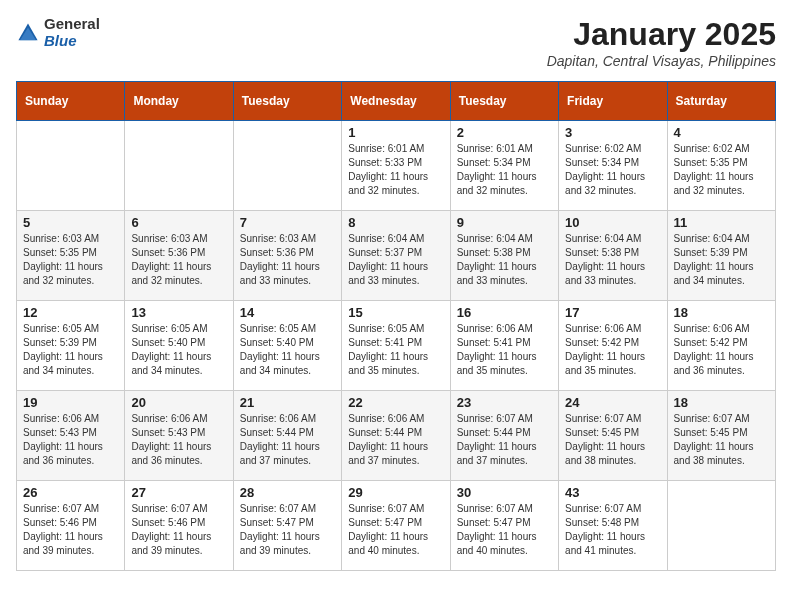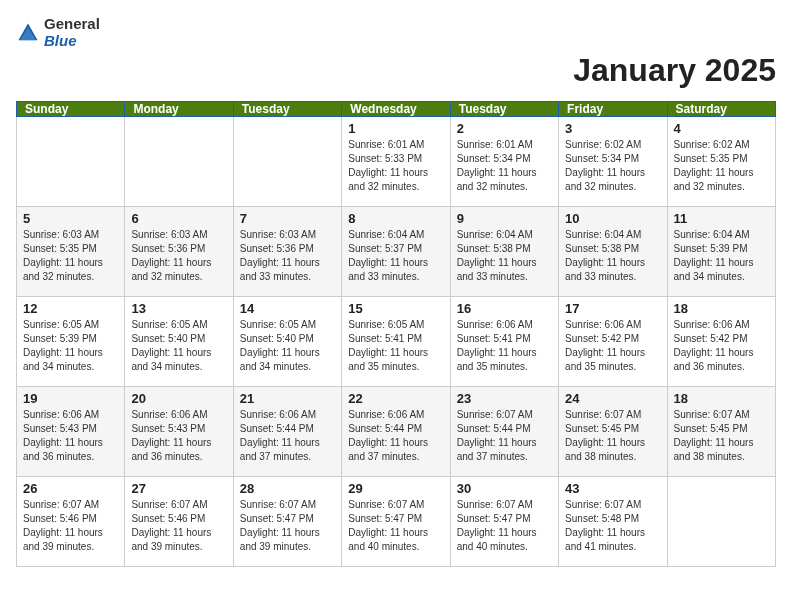--- a/index.html
+++ b/index.html
@@ -27,42 +27,41 @@
       line-height: 1.1;
     }
     .logo-general { color: #333; }
     .logo-blue { color: #1a5fa8; font-style: italic; }
     .logo-icon {
       width: 24px;
       height: 24px;
     }
     .title-block {
       text-align: right;
-      margin-top: 36px;
     }
     .month-title {
       font-size: 32px;
       font-weight: bold;
       color: #222;
     }
     .location-title {
       font-size: 14px;
       color: #444;
       font-style: italic;
     }
     .calendar {
       width: 100%;
       border-collapse: collapse;
       font-size: 10.5px;
     }
     .calendar th {
-      background: #4d7c0f;
+      background: #c2410c;
       color: #fff;
       text-align: left;
-      padding: 0 8px;
+      padding: 12px 8px;
       font-size: 12px;
       font-weight: bold;
       border: 1px solid #1a5fa8;
     }
     .calendar td {
       border: 1px solid #ccc;
       vertical-align: top;
       padding: 4px 6px;
       width: 108px;
       height: 90px;
@@ -95,20 +94,21 @@
       <polygon points="15,3 27,24 3,24" fill="#1a5fa8"></polygon>
       <polygon points="15,8 25,24 5,24" fill="#5599dd" opacity="0.5"></polygon>
     </svg>
     <div class="logo-text">
       <span class="logo-general">General</span><br>
       <span class="logo-blue">Blue</span>
     </div>
   </div>
   <div class="title-block">
     <div class="month-title">January 2025</div>
+    <div class="location-title">Dapitan, Central Visayas, Philippines</div>
   </div>
 </div>
 
 <table class="calendar">
   <thead>
     <tr>
     <th>Sunday</th>
         <th>Monday</th>
         <th>Tuesday</th>
         <th>Wednesday</th>

